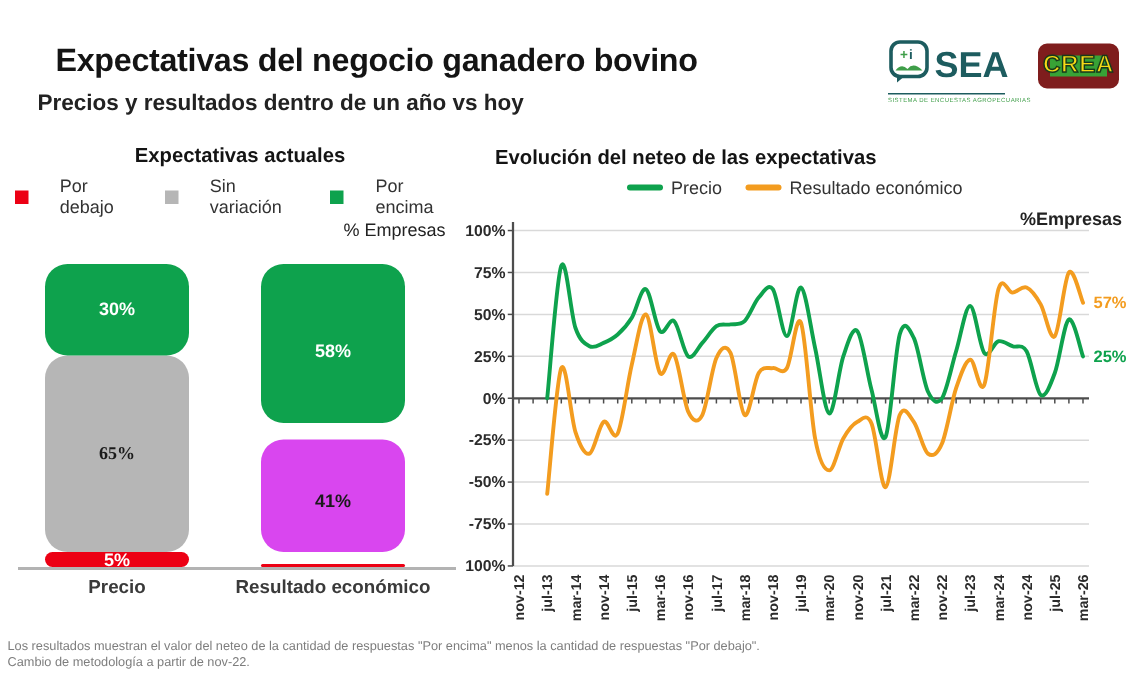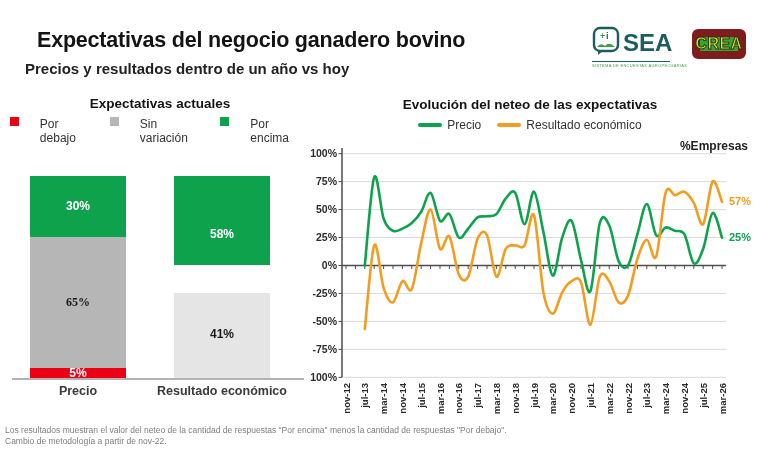--- a/index.html
+++ b/index.html
@@ -13,29 +13,29 @@
   #sea-row{display:flex;align-items:center;gap:3px;}
   #sea-text{font-size:24px;font-weight:bold;color:#1d5c5f;line-height:26px;}
   #sea-rule{border-top:1.5px solid #1d5c5f;margin-top:1px;}
   #sea-tagline{font-size:4px;color:#3f9e49;letter-spacing:.3px;margin-top:1px;white-space:nowrap;}
   
   #crea-logo{left:692px;top:29px;width:54px;height:30px;background:#38a336;border:8px solid #7f1d1d;border-radius:6px;display:flex;align-items:center;justify-content:center;box-sizing:border-box;}
   #crea-text{font-size:16px;font-weight:bold;color:#f7d917;letter-spacing:.5px;-webkit-text-stroke:.9px #16391a;text-shadow:0 0 1px #16391a;}
   
   #bar-title{left:10px;top:96px;width:300px;text-align:center;font-size:13.5px;font-weight:bold;color:#141414;}
   #bar-legend{left:10px;top:117px;width:300px;display:flex;justify-content:center;gap:13px;}
-  .bl-item{display:flex;align-items:flex-start;gap:21px;font-size:12px;color:#333;}
+  .bl-item{display:flex;align-items:center;gap:21px;font-size:12px;color:#333;}
   .bl-swatch{width:9px;height:9px;display:inline-block;}
   #bar-unit{left:10px;top:146px;width:287px;text-align:right;font-size:12px;color:#222;}
-  .bar-seg{position:absolute;width:96px;}
+  .bar-seg{position:absolute;width:96px;border-radius:15px;}
   .bar-seg span{position:absolute;left:0;right:0;text-align:center;font-size:12px;font-weight:600;}
   #bar-baseline{left:12px;top:378px;width:292px;height:2px;background:#b3b3b3;}
   .bar-cat{top:384px;font-size:12.5px;font-weight:600;color:#3a3a3a;transform:translateX(-50%);white-space:nowrap;}
   
-  #line-title{left:330px;top:97px;width:400px;text-align:center;font-size:13.5px;font-weight:bold;color:#141414;}
+  #line-title{left:330px;top:97px;width:400px;text-align:left;font-size:13.5px;font-weight:bold;color:#141414;}
   #line-legend{left:330px;top:118px;width:400px;display:flex;justify-content:center;gap:16px;}
   .ll-item{display:flex;align-items:center;gap:5px;font-size:12px;color:#333;}
   .ll-swatch{width:24px;height:3.5px;border-radius:2px;display:inline-block;}
   #line-unit{left:600px;top:139px;width:148px;text-align:right;font-size:12px;font-weight:600;color:#222;}
   #linechart{left:310px;top:92px;}
   
   #footnotes{left:5px;top:425px;width:740px;font-size:8.5px;line-height:10.5px;color:#7d7d7d;}
 </style>
 </head>
 <body>
@@ -74,36 +74,37 @@
       </span>
       <span class="bl-item">
         <span class="bl-swatch" style="background: rgb(182, 182, 182);"></span>
         <span>Sin variación</span>
       </span>
       <span class="bl-item">
         <span class="bl-swatch" style="background: rgb(14, 162, 77);"></span>
         <span>Por encima</span>
       </span>
     </div>
+  <div class="abs" id="bar-unit">% Empresas</div>
   <div class="abs" id="bars" style="left:0;top:0;width:760px;height:454px;pointer-events:none;">
       <div class="bar-seg" style="left: 30px; top: 367.9px; height: 10.1px; background: rgb(236, 0, 20);">
         <span style="color: rgb(255, 255, 255); line-height: 10.1px;">5%</span>
       </div>
       <div class="bar-seg" style="left: 30px; top: 236.6px; height: 131.3px; background: rgb(182, 182, 182); font-family: Liberation Serif, serif;">
         <span style="color: rgb(26, 26, 26); line-height: 131.3px;">65%</span>
       </div>
       <div class="bar-seg" style="left: 30px; top: 176px; height: 60.6px; background: rgb(14, 162, 77);">
         <span style="color: rgb(255, 255, 255); line-height: 60.6px;">30%</span>
       </div>
       <div class="abs bar-cat" style="left: 78px;">Precio</div>
       <div class="bar-seg" style="left: 174px; top: 375.98px; height: 2.02px; background: rgb(236, 0, 20);"></div>
-      <div class="bar-seg" style="left: 174px; top: 293.16px; height: 85px; background: #e5e5e5;">
+      <div class="bar-seg" style="left: 174px; top: 293.16px; height: 75px; background: #d946ef;">
         <span style="color: rgb(26, 26, 26); line-height: 82.82px;">41%</span>
       </div>
-      <div class="bar-seg" style="left: 174px; top: 176px; height: 89px; background: rgb(14, 162, 77);">
+      <div class="bar-seg" style="left: 174px; top: 176px; height: 106px; background: rgb(14, 162, 77);">
         <span style="color: rgb(255, 255, 255); line-height: 117.16px;">58%</span>
       </div>
       <div class="abs bar-cat" style="left: 222px;">Resultado económico</div>
     </div>
   <div class="abs" id="bar-baseline"></div>
 
   <div class="abs" id="line-title">Evolución del neteo de las expectativas</div>
   <div class="abs" id="line-legend">
       <span class="ll-item">
         <span class="ll-swatch" style="background: rgb(14, 162, 77);"></span>

